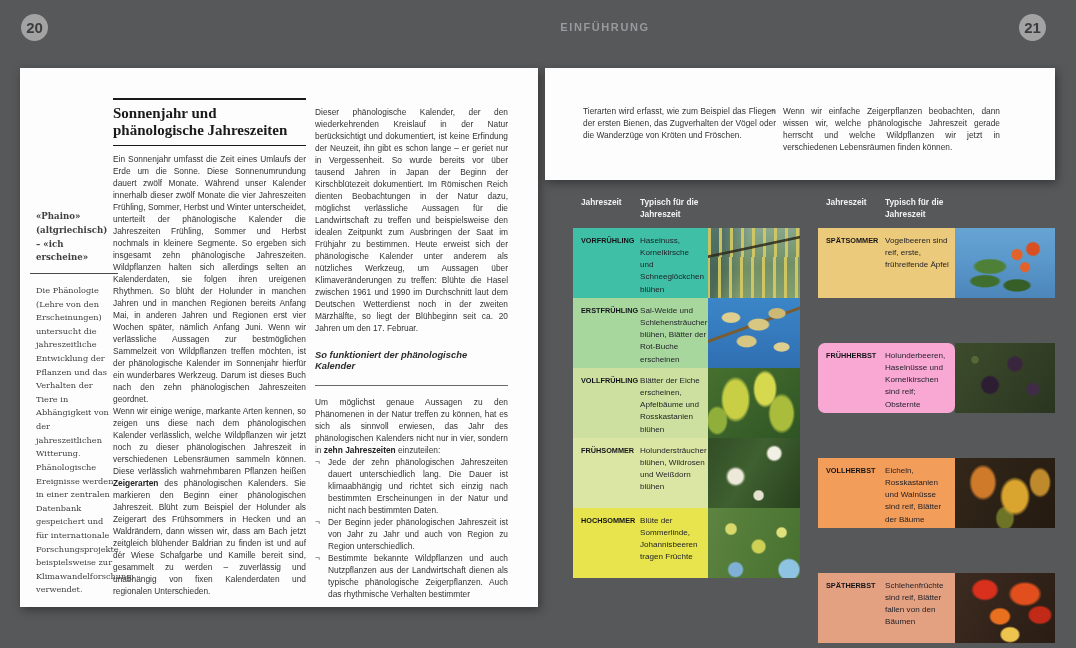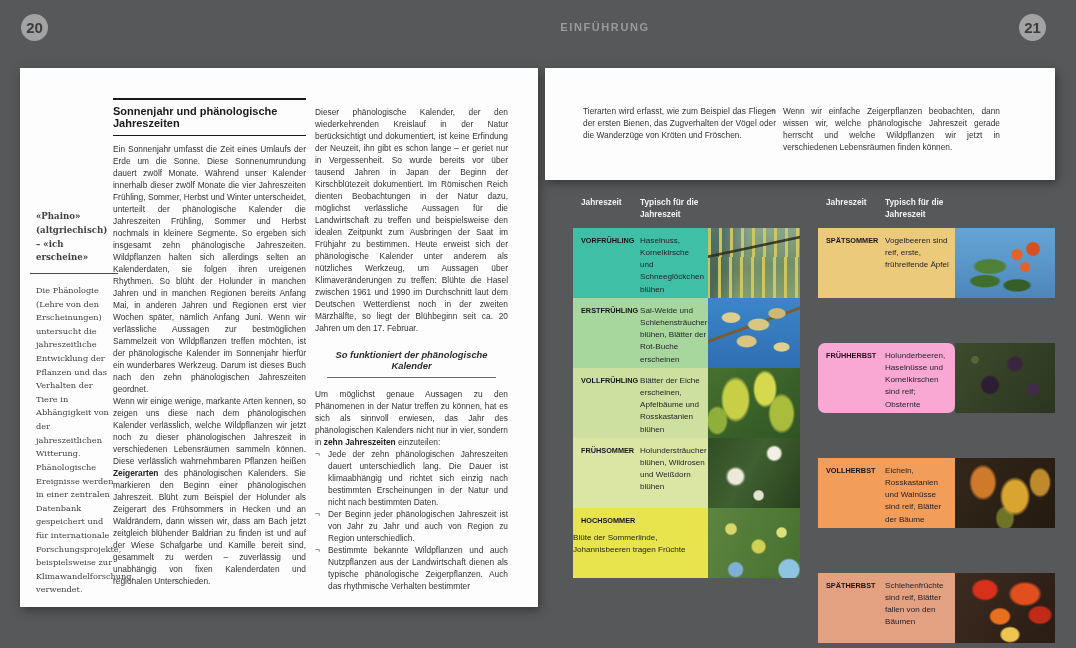--- a/index.html
+++ b/index.html
@@ -35,26 +35,26 @@
   .sidebar-rule{border:none;border-top:1px solid #4a4a4a;margin:8px 0 10px -6px;width:88px;}
   .sidebar-def{font-size:8.2px;line-height:1.66;}
   
   .col{position:absolute;}
   .col1{left:93px;top:30px;width:193px;}
   .col2{left:295px;top:38px;width:193px;}
   .heading-block{
     border-top:2px solid #1a1a1a;border-bottom:1px solid #1a1a1a;
     padding:5px 0 6px;margin-bottom:7px;
   }
-  .heading-block h1{margin:0;font-size:11px;color:#1a1a1a;}
+  .heading-block h1{margin:0;font-size:15px;color:#1a1a1a;font-family:Liberation Serif, serif;}
   .body-text{
     margin:0;font-size:8.35px;line-height:1.44;text-align:justify;color:#333;
   }
   .body-text b{color:#222;}
-  .subheading-block{margin:15px 12px 10px;border-bottom:1px solid #6a6a6a;padding-bottom:6px;text-align:center;}
+  .subheading-block{margin:15px 0 10px;border-bottom:1px solid #6a6a6a;padding-bottom:14px;}
   .subheading-block h2{margin:0;font-size:9.4px;font-style:italic;color:#2c2c2c;}
   .bullet{display:flex;font-size:8.35px;line-height:1.44;color:#333;}
   .bullet-marker{width:13px;flex:none;color:#444;}
   .bullet-text{flex:1;text-align:justify;}
   
   .colA{position:absolute;left:38px;top:37px;width:193px;}
   .colB{position:absolute;left:225px;top:37px;width:230px;}
   
   .table-header{
     position:absolute;top:196px;display:flex;color:#f2f2f2;
@@ -225,21 +225,21 @@
     <div class="srow-photo ph-oakyoung"></div>
   </div>
   <div class="srow">
     <div class="srow-colored" style="background-color: rgb(220, 230, 164);">
       <div class="srow-season">FRÜHSOMMER</div>
       <div class="srow-desc">Holundersträucher blühen, Wildrosen und Weißdorn blühen</div>
     </div>
     <div class="srow-photo ph-elder"></div>
   </div>
   <div class="srow">
-    <div class="srow-colored" style="background-color: rgb(231, 228, 77); flex-direction: column;">
+    <div class="srow-colored" style="background-color: rgb(231, 228, 77);">
       <div class="srow-season">HOCHSOMMER</div>
       <div class="srow-desc">Blüte der Sommerlinde, Johannisbeeren tragen Früchte</div>
     </div>
     <div class="srow-photo ph-linden"></div>
   </div>
 </div>
 
 <div class="season-table table-right">
   <div class="srow">
     <div class="srow-colored" style="background-color: rgb(236, 202, 124);">

